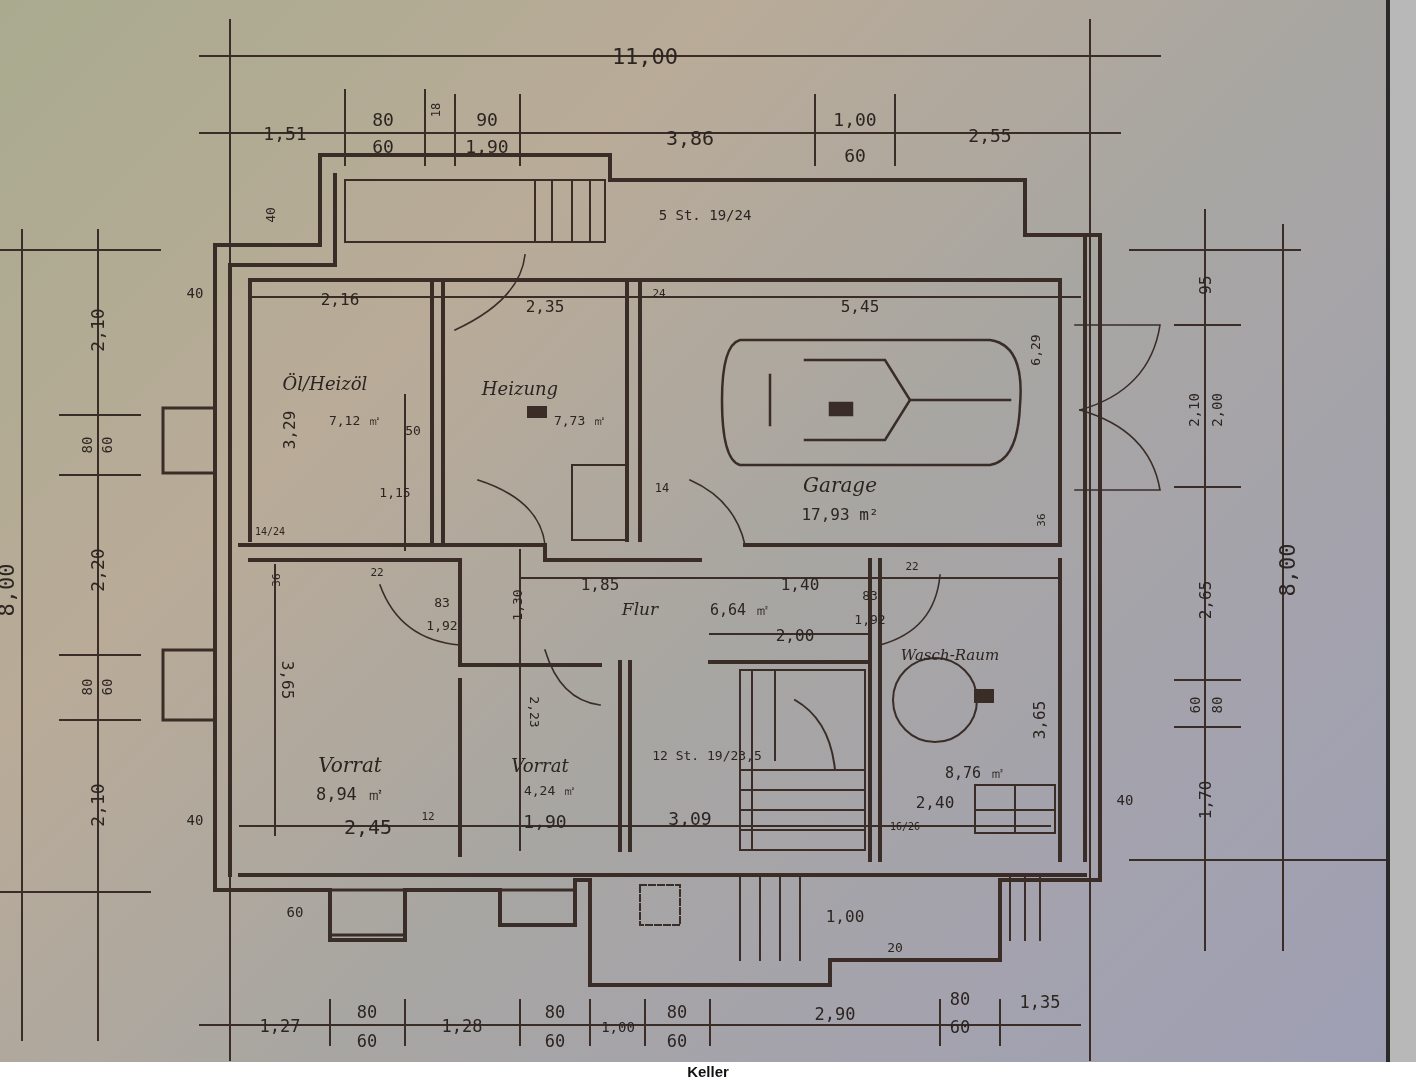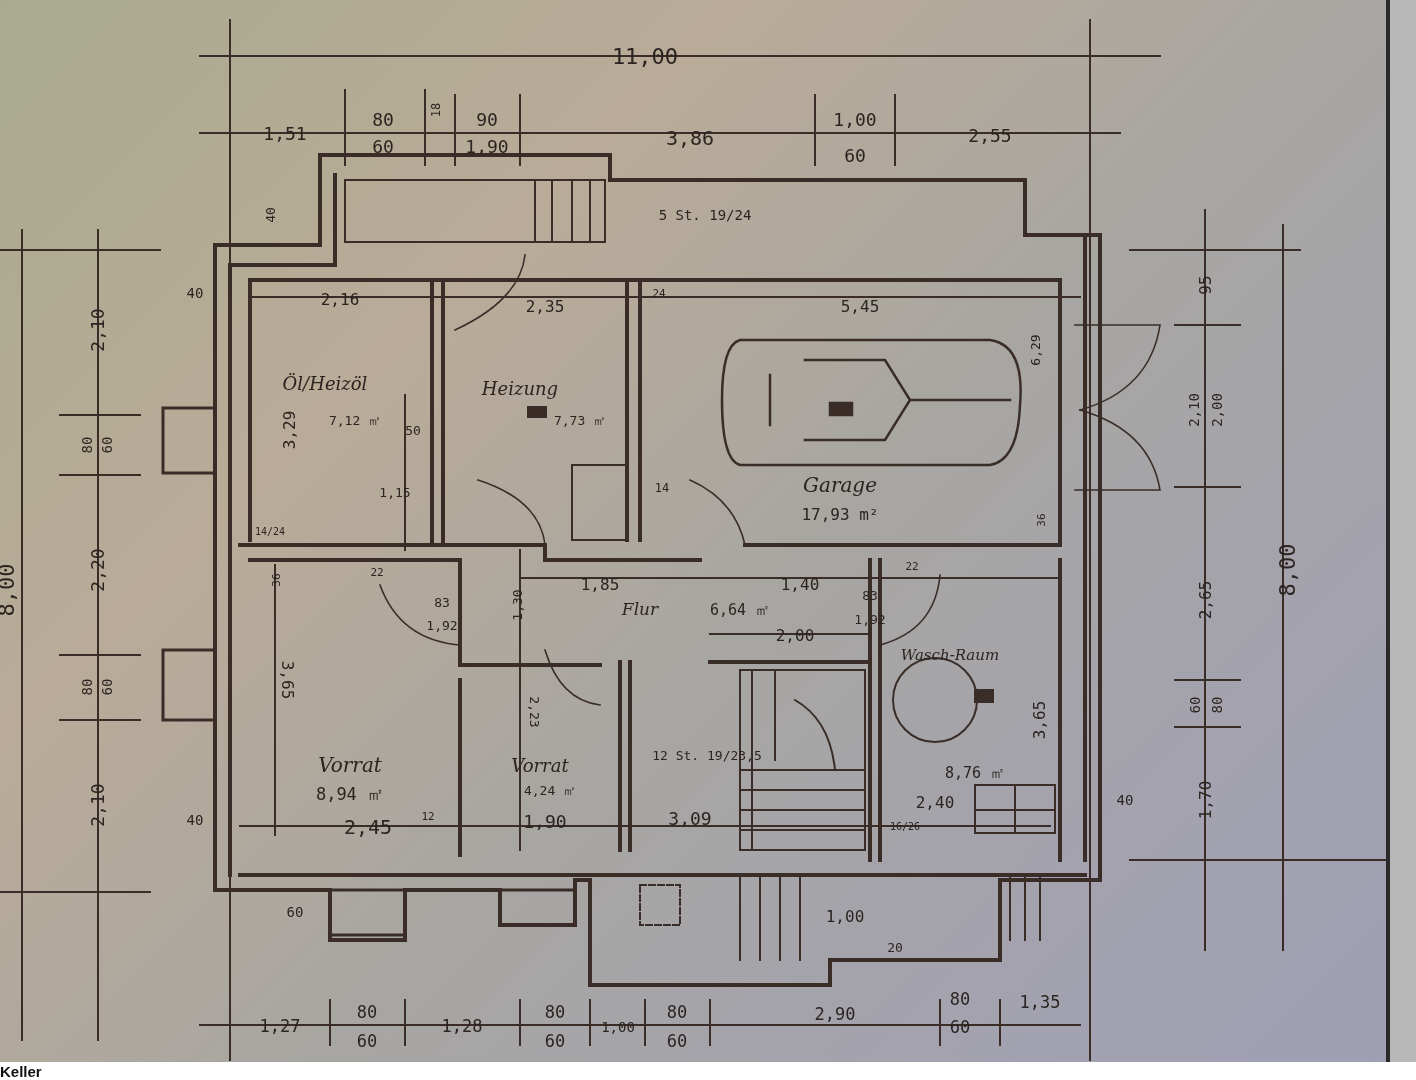--- a/index.html
+++ b/index.html
@@ -5,21 +5,21 @@
   html, body { margin:0; padding:0; }
   body { width:1416px; height:1080px; background:#ffffff; position:relative; overflow:hidden;
          font-family:"DejaVu Sans", sans-serif; }
   #sheet { position:absolute; left:0; top:0; width:1416px; height:1062px; overflow:hidden;
            background: linear-gradient(135deg, #a9ab8f 0%, #b9ab98 30%, #a8a6a2 55%, #a3a2ae 80%, #9f9fb5 100%); }
   #sheet::after { content:""; position:absolute; right:0; top:0; width:26px; height:100%;
                   background:#b8b8b8; border-left:4px solid #2a2a2a; }
   svg { position:absolute; left:0; top:0; }
   .dim { font-family:"DejaVu Sans Mono", monospace; fill:#2b2420; }
   .lbl { font-family:"DejaVu Serif", serif; fill:#2b2420; font-style:italic; }
-  #caption { position:absolute; left:0; width:1416px; top:1063px; height:17px; text-align:left;
+  #caption { position:absolute; left:0; width:1416px; top:1063px; height:17px; text-align:center;
              font-family:"Liberation Sans", sans-serif; font-weight:bold; font-size:15px; color:#111; }
 </style>
 </head>
 <body>
 
 <div id="sheet">
 <svg width="1416" height="1062" viewBox="0 0 1416 1062">
   <g stroke="#3a2d28" fill="none" stroke-linecap="square">
 
     <g stroke-width="2">

